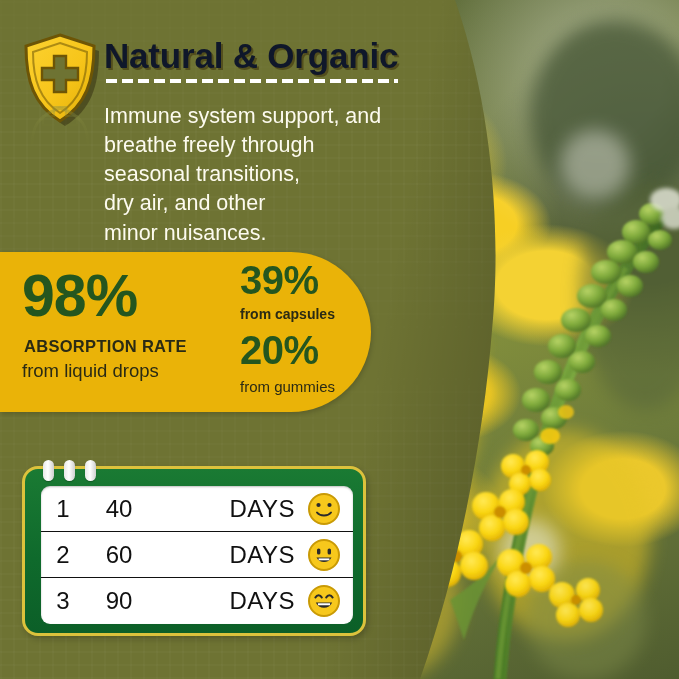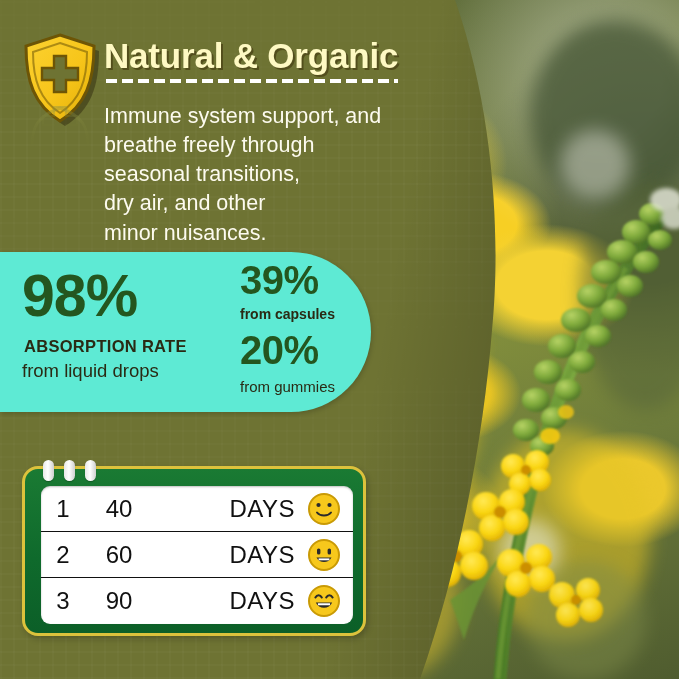--- a/index.html
+++ b/index.html
@@ -59,39 +59,39 @@
   }
 
   
   .header { position:absolute; left:0; top:0; width:430px; }
   .shield-wrap{ position:absolute; left:18px; top:30px; width:84px; height:132px; }
   .shield-wrap svg{ display:block; }
 
   .title {
     position:absolute; left:104px; top:36px;
     font-size:35px; font-weight:bold; letter-spacing:-.2px;
-    color:#fef9c3;
+    color:#0f172a;
     text-shadow:2px 2px 0 rgba(60,48,10,.55);
     white-space:nowrap;
   }
   .divider{
     position:absolute; left:106px; top:79px; width:292px; height:4px;
     background-image:linear-gradient(90deg,#fff 0 66%, rgba(255,255,255,0) 66% 100%);
     background-size:16px 4px; background-repeat:repeat-x;
   }
   .subtitle{
     position:absolute; left:104px; top:86px; width:300px;
     font-size:21.5px; line-height:1.355; color:#fdfbef;margin-top:16px;
   }
   .subtitle div{ white-space:nowrap; }
 
   
   .cmp{
     position:absolute; left:0; top:252px; width:371px; height:160px;
-    background:#5eead4;
+    background:#eab308;
     border-radius:0 80px 80px 0;
     box-shadow:1px 2px 5px rgba(0,0,0,.18);
   }
   .big-pct{
     position:absolute; left:22px; top:10px;
     font-size:59px; font-weight:bold; color:#24561f; letter-spacing:-1px;
   }
   .cmp-lab1{
     position:absolute; left:24px; top:85px;
     font-size:16.5px; font-weight:bold; color:#2a2a14; letter-spacing:.3px;

